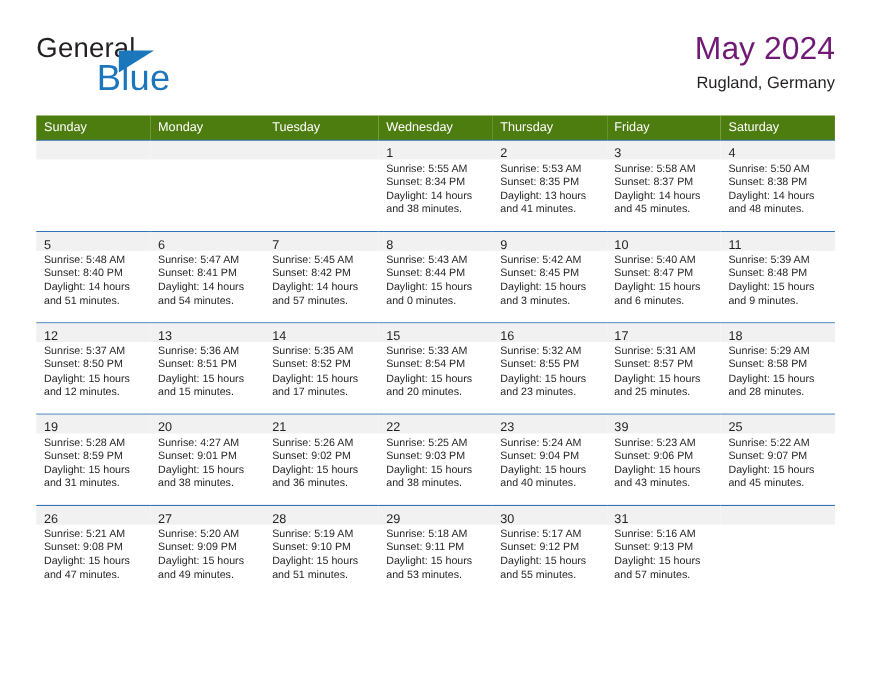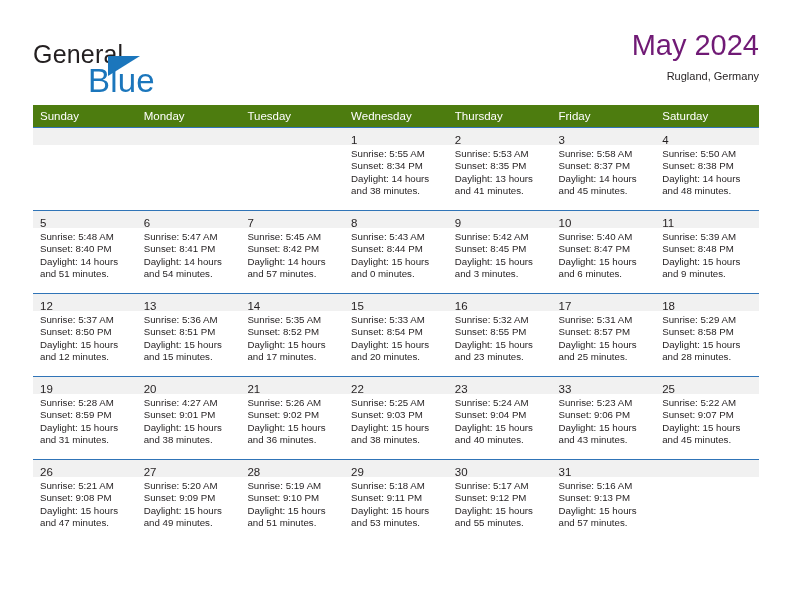--- a/index.html
+++ b/index.html
@@ -25,21 +25,21 @@
   .header {
     position: absolute;
     left: 33px;
     top: 28px;
     right: 33px;
     height: 70px;
   }
   .logo {
     position: absolute;
     left: 0;
-    top: 12px;
+    top: 2px;
     width: 210px;
     height: 60px;
   }
   .logo-general {
     position: absolute;
     left: 0;
     top: 0;
     font-size: 25px;
     letter-spacing: 0.2px;
     color: #231f20;
@@ -69,21 +69,21 @@
     top: 0;
     text-align: right;
   }
   .month-title {
     font-size: 29px;
     color: #701a75;
     line-height: 34px;
     white-space: nowrap;
   }
   .location {
-    font-size: 11px;
+    font-size: 15px;
     color: #231f20;
     line-height: 20px;
     margin-top: 4px;
     white-space: nowrap;
   }
 
   
   .calendar {
     position: absolute;
     left: 33px;
@@ -424,21 +424,21 @@
               <div class="daynum-band"><span class="daynum">23</span></div>
               <div class="details">
                 <div>Sunrise: 5:24 AM</div>
                 <div>Sunset: 9:04 PM</div>
                 <div class="wrap">Daylight: 15 hours and 40 minutes.</div>
               </div>
             </div>
           </td>
           <td class="">
             <div class="cell">
-              <div class="daynum-band"><span class="daynum">33</span></div>
+              <div class="daynum-band"><span class="daynum">39</span></div>
               <div class="details">
                 <div>Sunrise: 5:23 AM</div>
                 <div>Sunset: 9:06 PM</div>
                 <div class="wrap">Daylight: 15 hours and 43 minutes.</div>
               </div>
             </div>
           </td>
           <td class="">
             <div class="cell">
               <div class="daynum-band"><span class="daynum">25</span></div>

